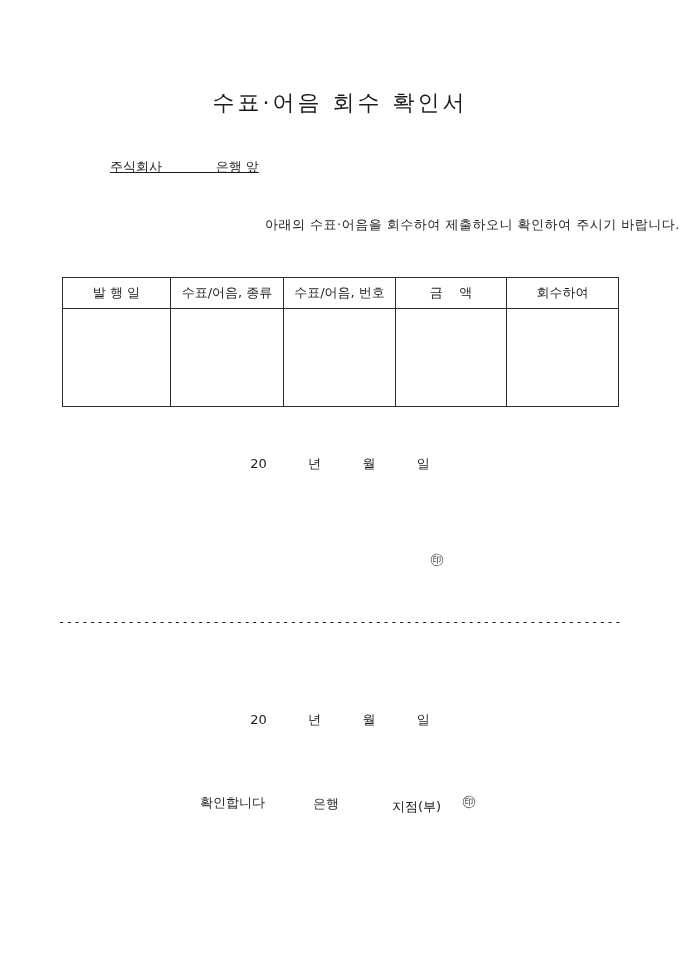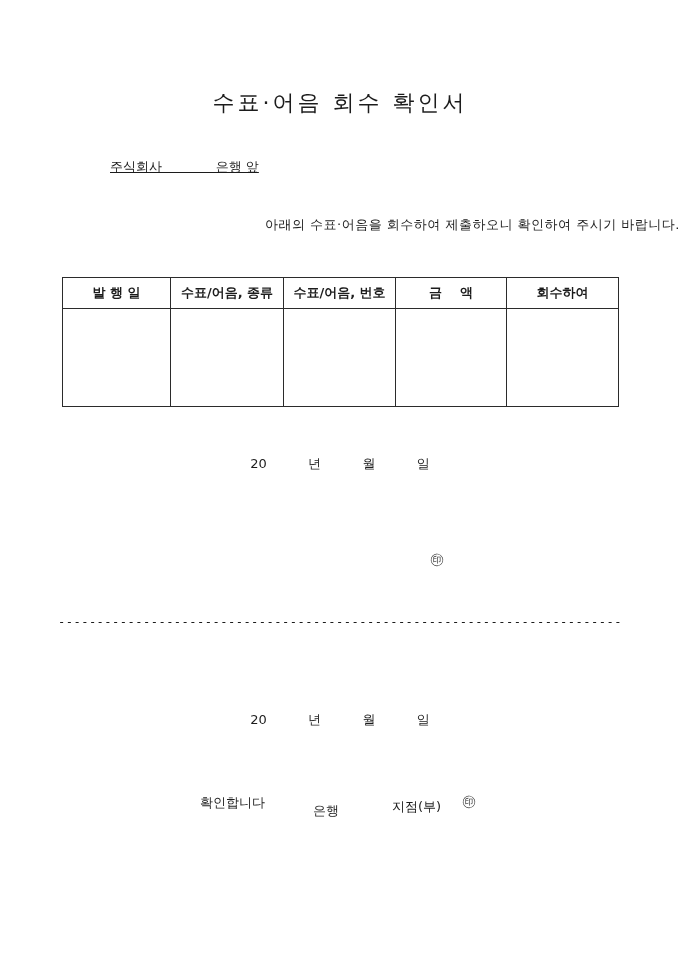--- a/index.html
+++ b/index.html
@@ -56,21 +56,21 @@
   }
   table.form-table th,
   table.form-table td {
     border: 1px solid #2b2b2b;
     text-align: center;
     vertical-align: middle;
     padding: 0;
     font-weight: normal;
     white-space: pre;
   }
-  table.form-table th { height: 30px; font-weight: bold; }
+  table.form-table th { height: 30px; }
   table.form-table td { height: 97px; }
   .col-1 { width: 108px; }
   .col-2 { width: 113px; }
   .col-3 { width: 112px; }
   .col-4 { width: 111px; }
   .col-5 { width: 112px; }
 
   .date-line-1 {
     position: absolute;
     top: 455px;
@@ -124,21 +124,21 @@
     font-size: 13px;
   }
   .footer-line {
     position: absolute;
     top: 794px;
     left: 0;
     width: 100%;
     font-size: 13px;
   }
   .footer-company { position: absolute; left: 200px; top: 0; }
-  .footer-bank    { position: absolute; left: 313px; top: 8px; }
+  .footer-bank    { position: absolute; left: 313px; top: 1px; }
   .footer-branch  { position: absolute; left: 392px; top: 4px; }
   .footer-seal    { position: absolute; left: 462px; top: -1px; font-size: 14px; }
 </style>
 </head>
 <body>
 
 <div class="page">
 
   <div class="doc-title">수표·어음 회수 확인서</div>
 

